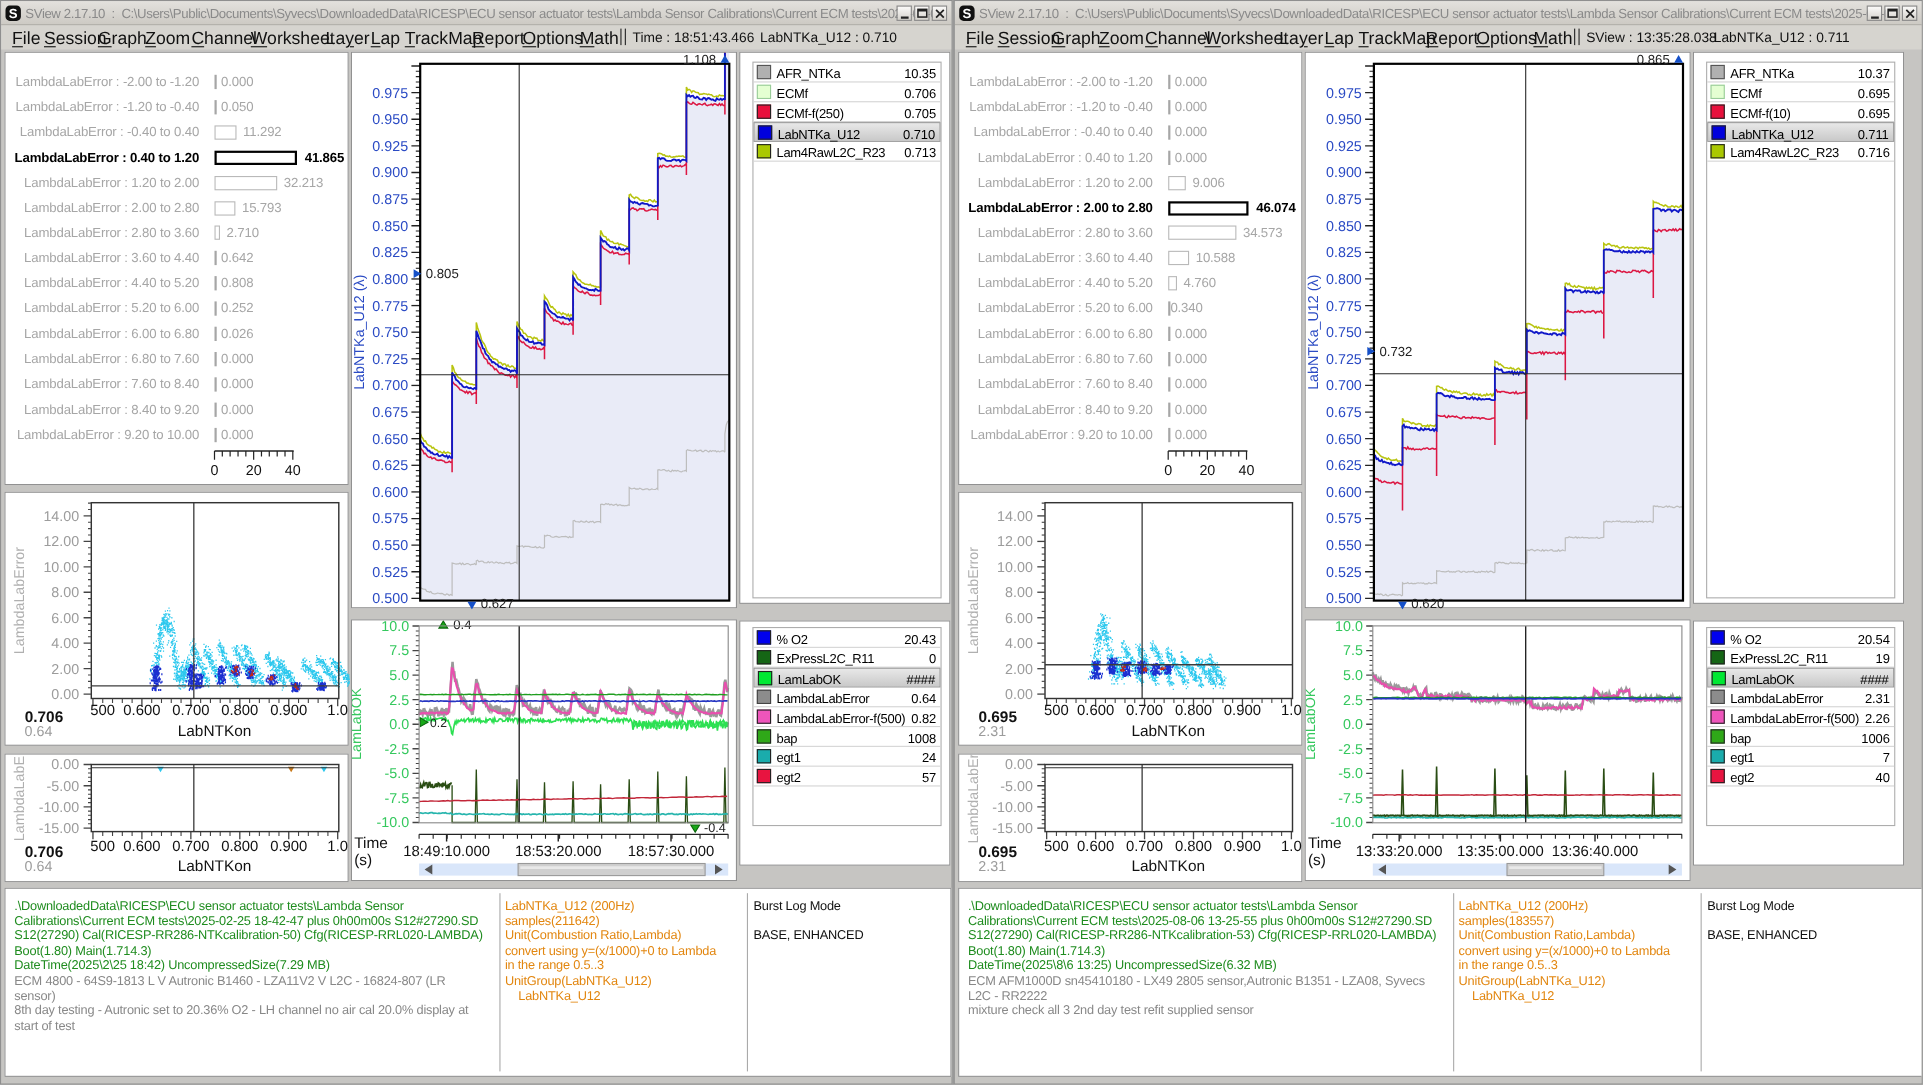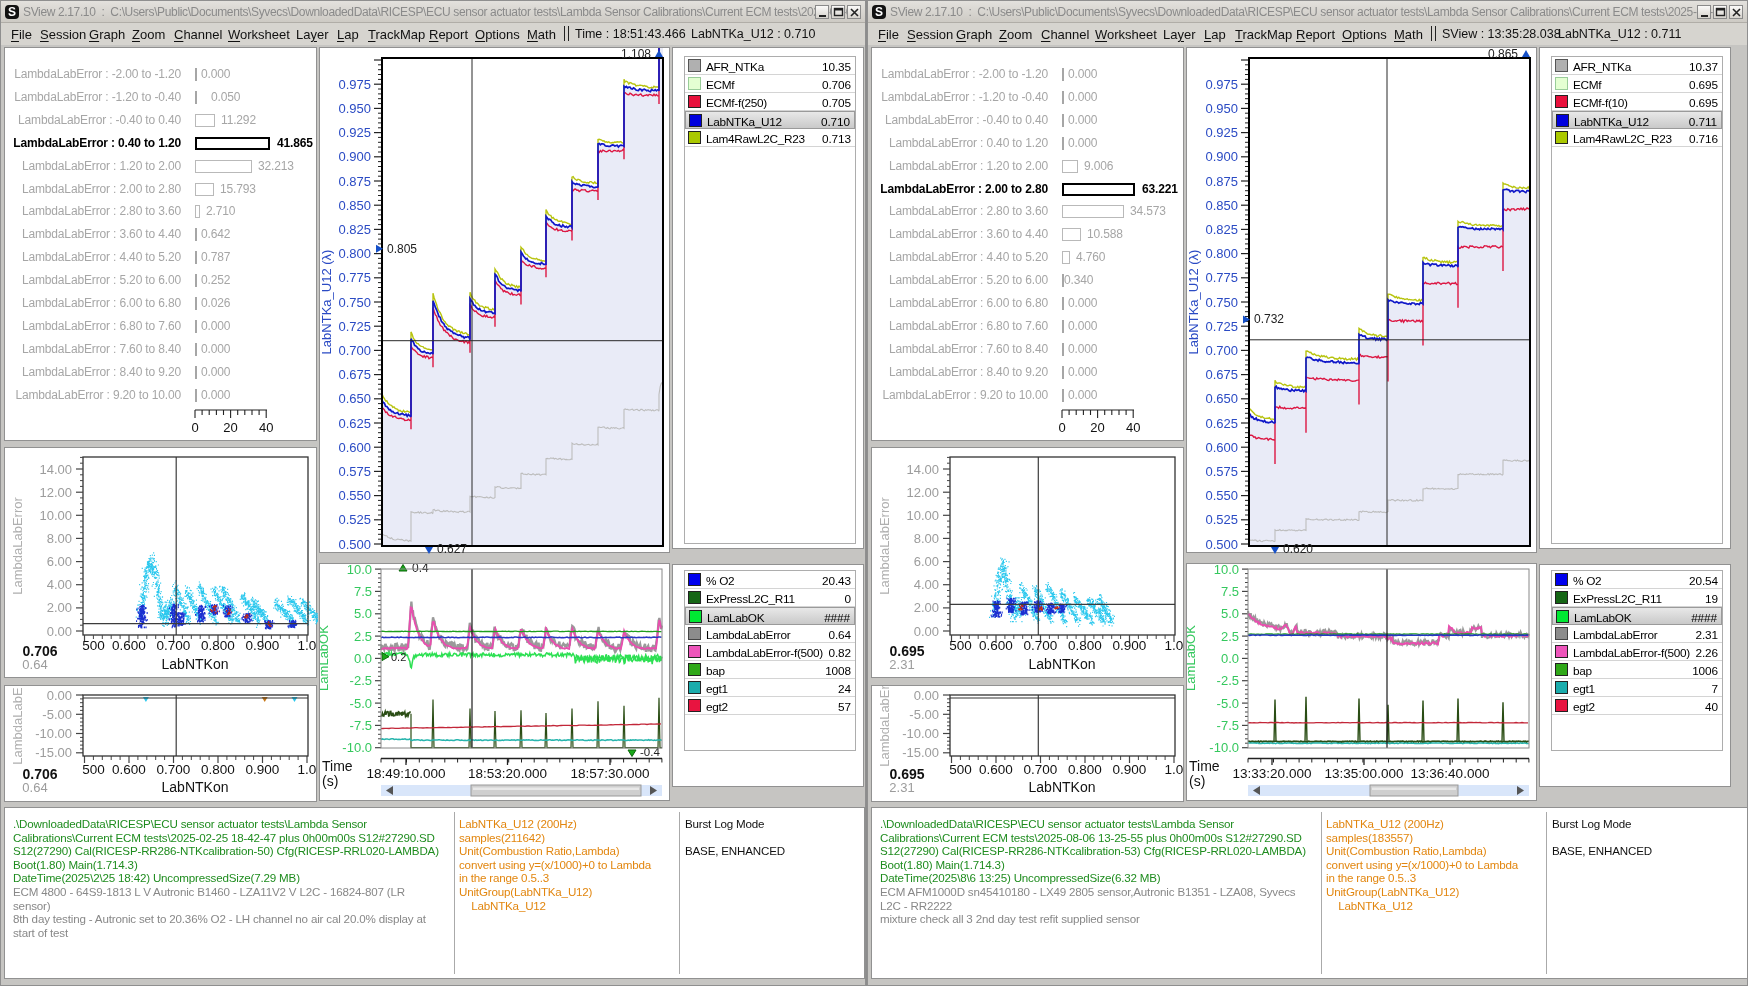--- a/index.html
+++ b/index.html
@@ -3,21 +3,21 @@
 html,body{width:1748px;height:986px;overflow:hidden}
 body{position:relative;font-family:"Liberation Sans",sans-serif;background:#8c8c8c}
 .win{position:absolute;top:0;height:986px;background:#c6c5c2;border:1px solid #8f8f8f;overflow:hidden}
 .tbar{position:absolute;left:0;top:0;right:0;height:22px;background:linear-gradient(#e3e1dd,#cdcac4);border-bottom:1px solid #b0ada7}
 .appico{position:absolute;left:4px;top:4px;width:14px;height:14px;background:#111;color:#fff;border-radius:4px;font-size:12px;font-weight:bold;text-align:center;line-height:14px}
 .ttext{position:absolute;left:22px;top:4px;font-size:12px;letter-spacing:-0.36px;color:#8a8a8a;white-space:nowrap}
 .wbtns{position:absolute;right:4px;top:4px;display:flex;gap:2px}
 .wb{width:14px;height:14px;background:linear-gradient(#fbfaf9,#d5d2cc);border:1px solid #8a8a8a;display:inline-block}
 .wb svg{display:block}
 .mbar{position:absolute;left:0;top:22px;right:0;height:22px;background:#d6d4cf}
-.mi{position:absolute;top:4px;font-size:13px;color:#111}
+.mi{position:absolute;top:4px;font-size:16px;color:#111}
 .mi u{text-decoration-thickness:1px;text-underline-offset:2px}
 .msep{position:absolute;top:3px;width:5px;height:15px;border-left:1.5px solid #222;border-right:1.5px solid #222}
 .mtime{position:absolute;top:4px;font-size:12.5px;color:#111;white-space:nowrap}
 .panel{position:absolute;background:#fff;border:1px solid #919191}
 .pleg1{width:192px;height:502px}
 .pleg2{width:192px;height:223px}
 .hrow,.hrowb{position:absolute;left:0;width:100%;height:15px;font-size:12px;letter-spacing:-0.15px;color:#a6a6a6;white-space:nowrap}
 .hrowb{color:#000;font-weight:bold}
 .hlab{position:absolute;right:135px;top:0}
 .bar{position:absolute;left:190px;top:0.5px;height:13px;background:#fff;border:1px solid #b9b9b9;display:inline-block}
@@ -83,21 +83,21 @@
     </div>
 <div class="panel" style="left:3px;top:46px;width:313px;height:394px">
       <div class="hrow" style="top:19px">
         <span class="hlab">LambdaLabError : -2.00 to -1.20</span>
         <span class="barline"></span>
         <span class="hval" style="left:196px">0.000</span>
       </div>
       <div class="hrow" style="top:42px">
         <span class="hlab">LambdaLabError : -1.20 to -0.40</span>
         <span class="barline"></span>
-        <span class="hval" style="left:206px">0.050</span>
+        <span class="hval" style="left:196px">0.050</span>
       </div>
       <div class="hrow" style="top:65px">
         <span class="hlab">LambdaLabError : -0.40 to 0.40</span>
         <span class="bar" style="width:20px"></span>
         <span class="hval" style="left:216px">11.292</span>
       </div>
       <div class="hrowb" style="top:88px">
         <span class="hlab">LambdaLabError : 0.40 to 1.20</span>
         <span class="bar barsel" style="width:75px"></span>
         <span class="hvalb" style="left:272px">41.865</span>
@@ -118,21 +118,21 @@
         <span class="hval" style="left:201px">2.710</span>
       </div>
       <div class="hrow" style="top:179px">
         <span class="hlab">LambdaLabError : 3.60 to 4.40</span>
         <span class="barline"></span>
         <span class="hval" style="left:196px">0.642</span>
       </div>
       <div class="hrow" style="top:202px">
         <span class="hlab">LambdaLabError : 4.40 to 5.20</span>
         <span class="barline"></span>
-        <span class="hval" style="left:196px">0.787</span>
+        <span class="hval" style="left:196px">0.808</span>
       </div>
       <div class="hrow" style="top:225px">
         <span class="hlab">LambdaLabError : 5.20 to 6.00</span>
         <span class="barline"></span>
         <span class="hval" style="left:196px">0.252</span>
       </div>
       <div class="hrow" style="top:248px">
         <span class="hlab">LambdaLabError : 6.00 to 6.80</span>
         <span class="barline"></span>
         <span class="hval" style="left:196px">0.026</span>
@@ -712,21 +712,21 @@
         <span class="hval" style="left:196px">0.000</span>
       </div>
       <div class="hrow" style="top:111px">
         <span class="hlab">LambdaLabError : 1.20 to 2.00</span>
         <span class="bar" style="width:16px"></span>
         <span class="hval" style="left:212px">9.006</span>
       </div>
       <div class="hrowb" style="top:134px">
         <span class="hlab">LambdaLabError : 2.00 to 2.80</span>
         <span class="bar barsel" style="width:73px"></span>
-        <span class="hvalb" style="left:270px">63.221</span>
+        <span class="hvalb" style="left:270px">46.074</span>
       </div>
       <div class="hrow" style="top:156px">
         <span class="hlab">LambdaLabError : 2.80 to 3.60</span>
         <span class="bar" style="width:62px"></span>
         <span class="hval" style="left:258px">34.573</span>
       </div>
       <div class="hrow" style="top:179px">
         <span class="hlab">LambdaLabError : 3.60 to 4.40</span>
         <span class="bar" style="width:19px"></span>
         <span class="hval" style="left:215px">10.588</span>

